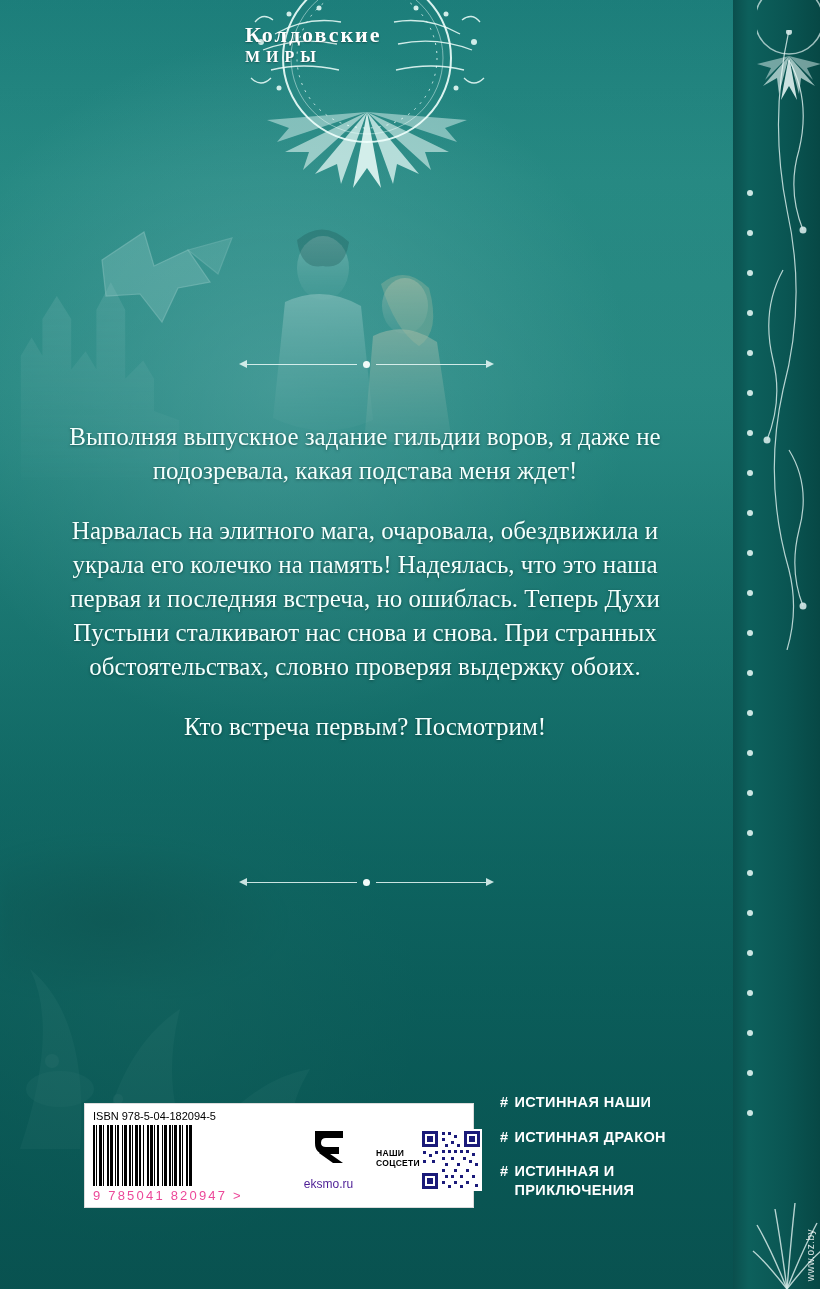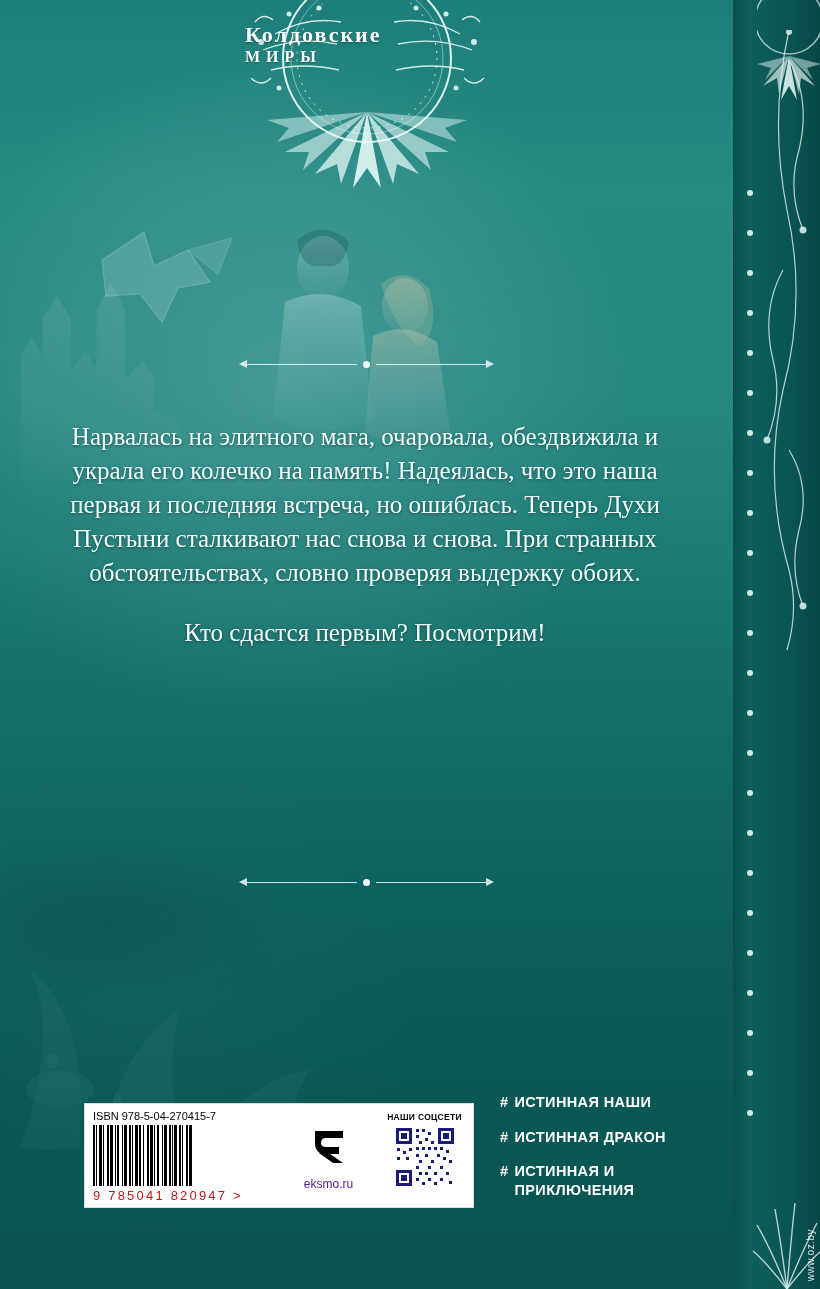--- a/index.html
+++ b/index.html
@@ -206,21 +206,21 @@
   }
   .barcode i {
     display: block;
     background: #000;
     height: 100%;
   }
   .barcode-digits {
     font-family: "Liberation Sans", sans-serif;
     font-size: 13px;
     letter-spacing: 2.2px;
-    color: #b91c1c;
+    color: #ec4899;
     margin-top: 2px;
     white-space: nowrap;
   }
   .logo-col {
     width: 95px;
     border-left: 0;
     display: flex;
     flex-direction: column;
     align-items: center;
     justify-content: center;
@@ -236,21 +236,21 @@
   }
   .eksmo-url {
     font-family: "Liberation Sans", sans-serif;
     font-size: 12px;
     color: #4c1d95;
     margin-top: 10px;
   }
   .qr-col {
     width: 97px;
     display: flex;
-    flex-direction: column;
+    flex-direction: row;
     align-items: center;
     justify-content: flex-start;
     padding-top: 8px;
     box-sizing: border-box;
   }
   .qr-label {
     font-family: "Liberation Sans", sans-serif;
     font-size: 8.5px;
     font-weight: 700;
     color: #000;
@@ -438,35 +438,36 @@
 
     <div class="divider" id="divider-top">
       <span class="tip tip-l"></span>
       <span class="bar"></span>
       <span class="dot"></span>
       <span class="bar"></span>
       <span class="tip tip-r"></span>
     </div>
 
     <div class="blurb">
+      <p>Выполняя выпускное задание гильдии воров, я даже не подозревала, какая подстава меня ждет!</p>
       <p>Нарвалась на элитного мага, очаровала, обездвижила и украла его колечко на память! Надеялась, что это наша первая и последняя встреча, но ошиблась. Теперь Духи Пустыни сталкивают нас снова и снова. При странных обстоятельствах, словно проверяя выдержку обоих.</p>
-      <p>Кто сдастся первым? Посмотрим!</p>
+      <p>Кто встреча первым? Посмотрим!</p>
     </div>
 
     <div class="divider" id="divider-bottom">
       <span class="tip tip-l"></span>
       <span class="bar"></span>
       <span class="dot"></span>
       <span class="bar"></span>
       <span class="tip tip-r"></span>
     </div>
 
     <div class="isbn-block">
       <div class="barcode-col">
-        <div class="isbn-text">ISBN 978-5-04-270415-7</div>
+        <div class="isbn-text">ISBN 978-5-04-182094-5</div>
         <div class="barcode">
           <i style="width:2px"></i>
             <i style="width:1px;background:#fff"></i>
           <i style="width:1px"></i>
             <i style="width:2px;background:#fff"></i>
           <i style="width:3px"></i>
             <i style="width:1px;background:#fff"></i>
           <i style="width:1px"></i>
             <i style="width:3px;background:#fff"></i>
           <i style="width:2px"></i>

